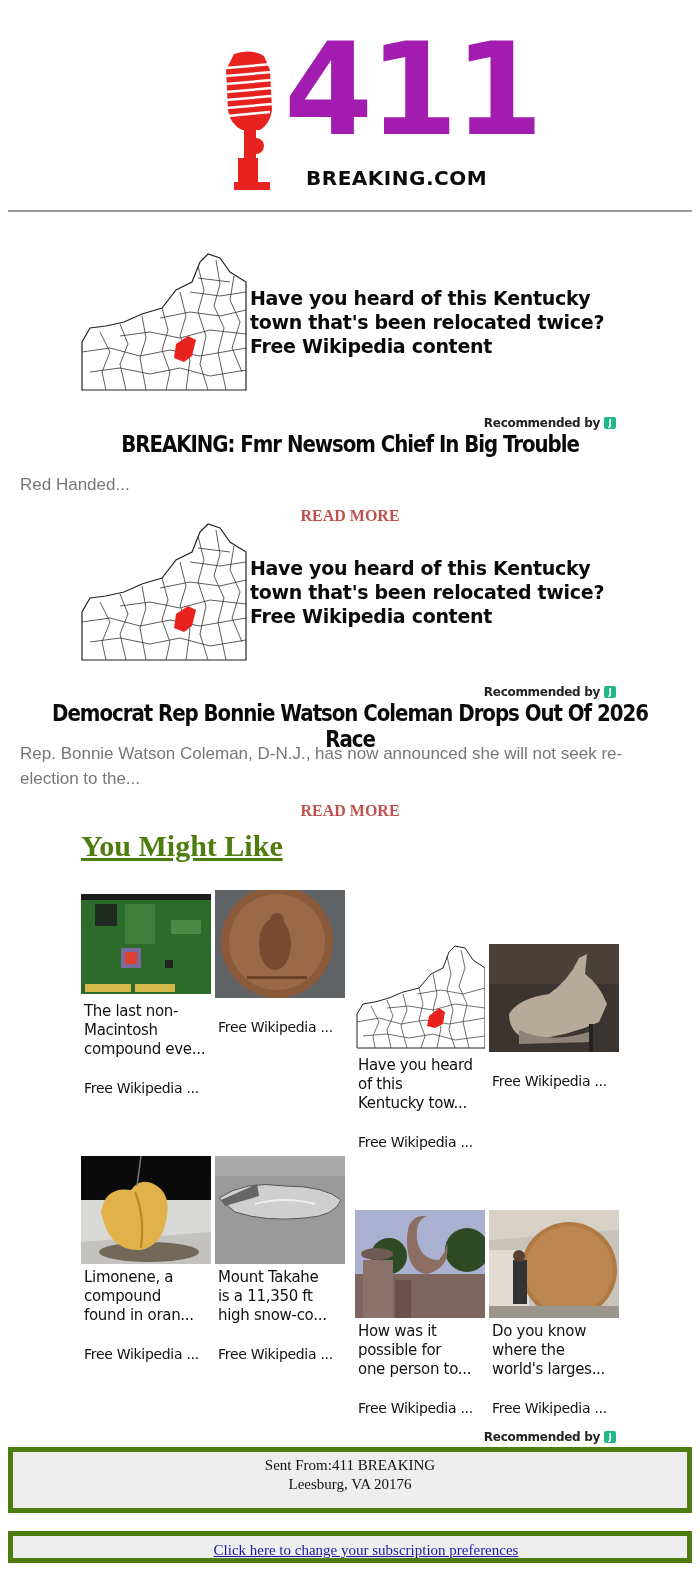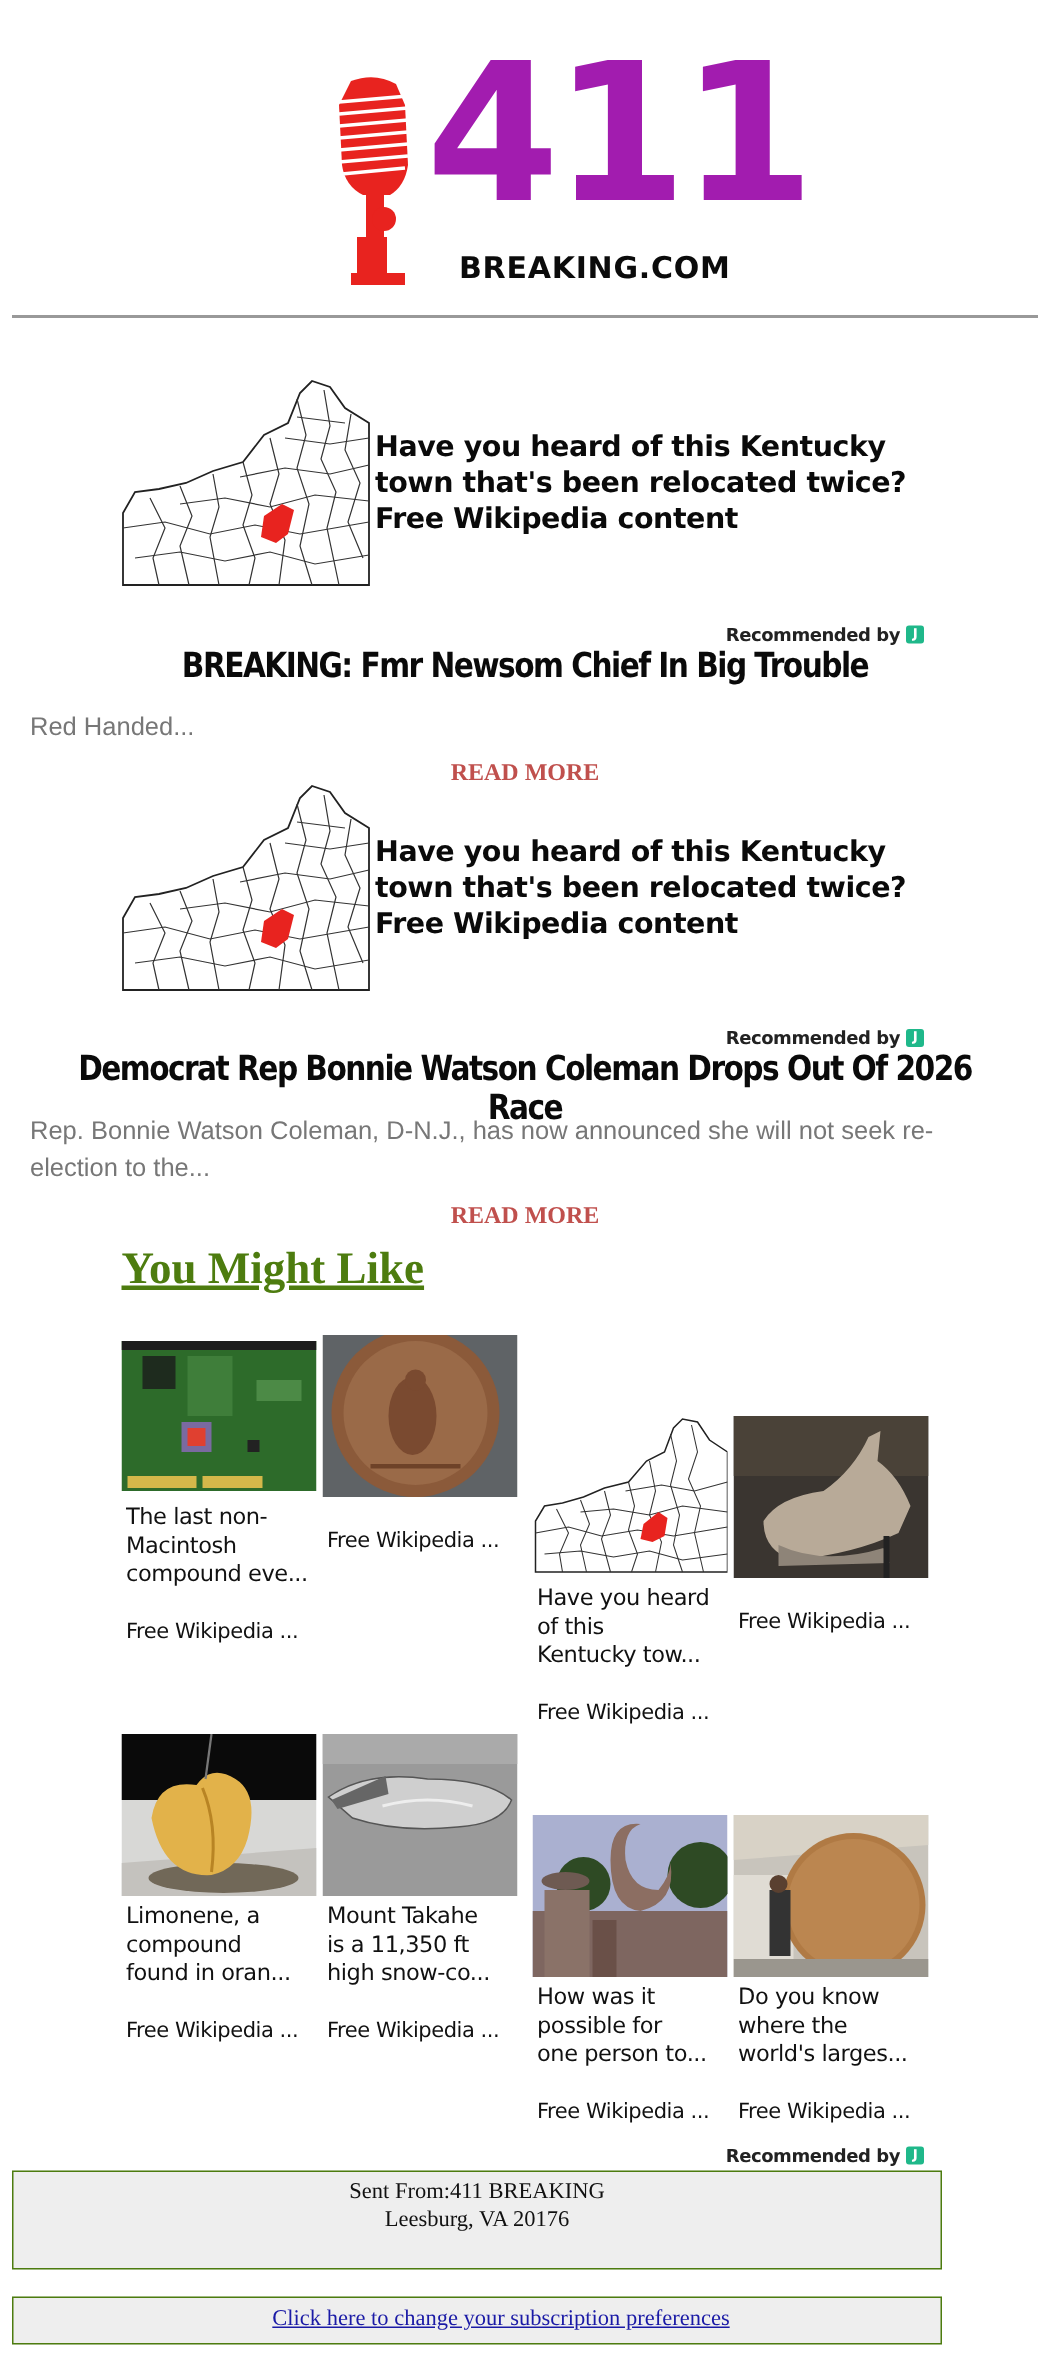--- a/index.html
+++ b/index.html
@@ -28,21 +28,21 @@
 
     .yml-title { position: absolute; left: 81px; top: 829px; font-family: "Liberation Serif", serif; font-weight: bold; font-size: 30px; color: #4d7c0f; text-decoration: underline; }
 
     
     .card { position: absolute; width: 130px; }
     .card .thumb { width: 130px; height: 108px; display: block; overflow: hidden; }
     .card .title { font-family: "DejaVu Sans", sans-serif; font-size: 15px; line-height: 19px; color: #111; padding-left: 3px; margin-top: 4px; letter-spacing: -0.3px; }
     .card .title span { display: block; white-space: nowrap; overflow: hidden; }
     .card .source { font-family: "DejaVu Sans", sans-serif; font-size: 14px; line-height: 19px; color: #111; padding-left: 3px; white-space: nowrap; letter-spacing: -0.3px; margin-top: 20px; }
 
-    .footer-box { position: absolute; left: 8px; width: 620px; background: #eeeeee; border: 1px solid #4d7c0f; text-align: center; font-family: "Liberation Serif", serif; font-size: 15px; line-height: 19px; color: #111; }
+    .footer-box { position: absolute; left: 8px; width: 684px; background: #eeeeee; border: 5px solid #4d7c0f; text-align: center; font-family: "Liberation Serif", serif; font-size: 15px; line-height: 19px; color: #111; }
     .footer-box a { color: #1a1aa6; text-decoration: underline; margin-left: 32px; }
   </style>
 </head>
 <body>
 
 <div class="logo">
   <svg class="mic" viewBox="0 0 60 146">
     <g fill="#e8231f">
       <path d="M14 4 Q30 -2 44 6 L50 20 L52 60 Q50 74 40 80 L22 80 Q10 74 8 60 L6 20 Z"></path>
       <rect x="24" y="80" width="12" height="30"></rect>

